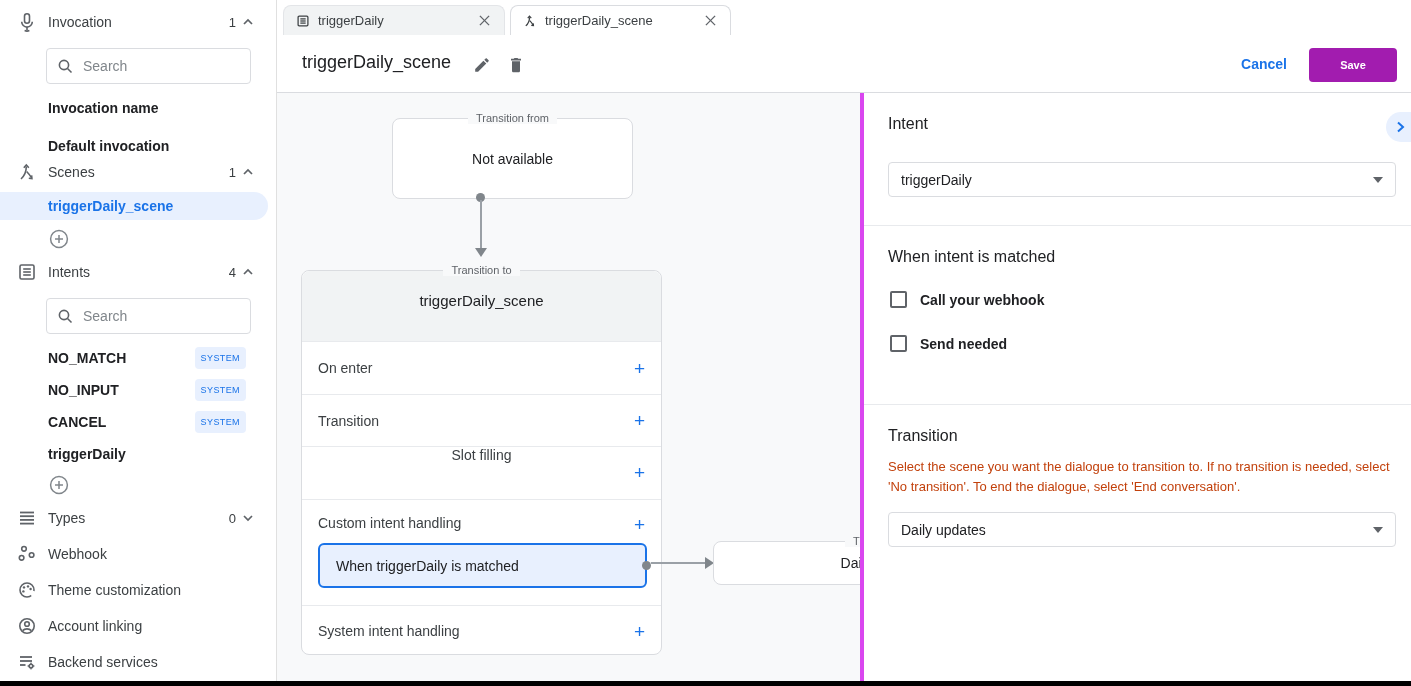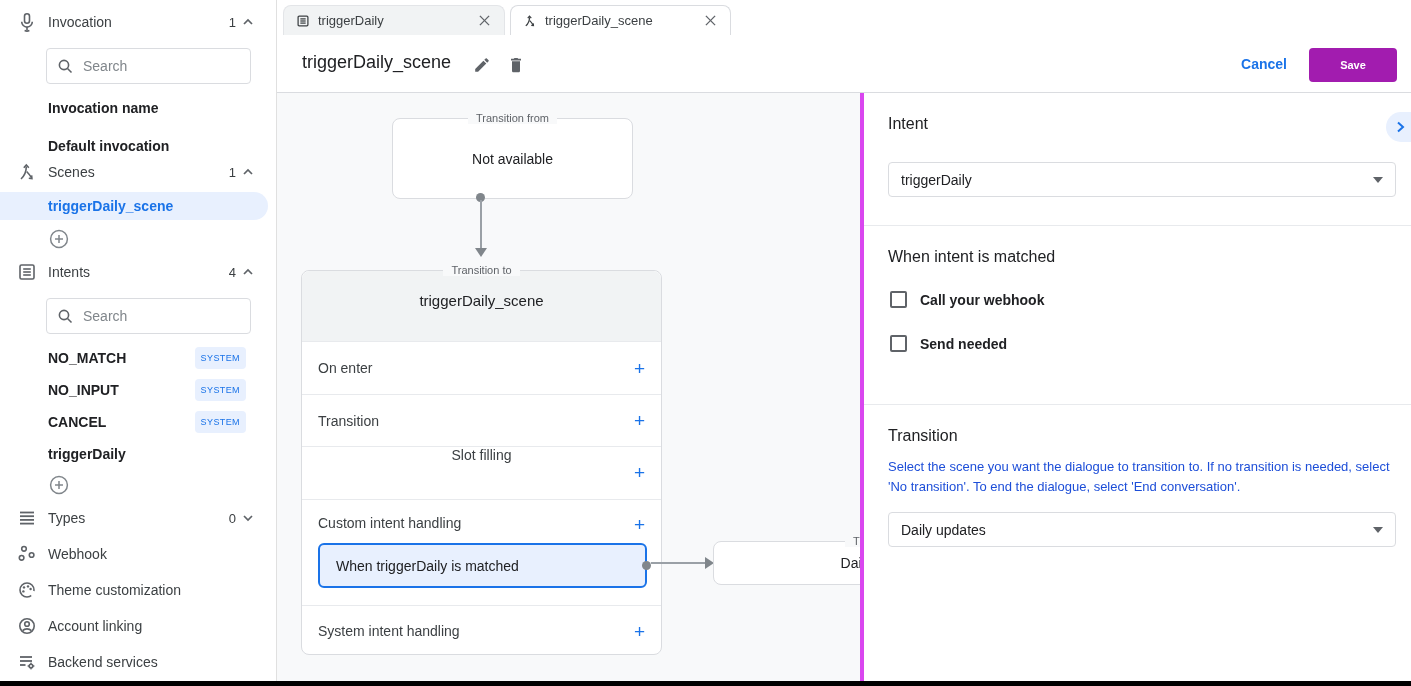--- a/index.html
+++ b/index.html
@@ -88,21 +88,21 @@
            border-left:4px solid #d946ef; }
   .phead { position:absolute; left:24px; font-size:16px; color:#202124; }
   .pselect { position:absolute; left:24px; right:15px; height:35px; border:1px solid #dadce0; border-radius:4px;
              display:flex; align-items:center; padding:0 12px; font-size:14px; color:#202124; cursor:pointer; background:#fff; }
   .caret { margin-left:auto; width:0; height:0; border-left:5px solid transparent; border-right:5px solid transparent;
            border-top:6px solid #5f6368; }
   .pdivider { position:absolute; left:0; right:0; height:1px; background:#e8eaed; }
   .cbrow { position:absolute; left:26px; display:flex; align-items:center; }
   .cbbox { width:17px; height:17px; border:2px solid #5f6368; border-radius:2px; background:#fff; cursor:pointer; }
   .cblabel { margin-left:13px; font-size:14px; font-weight:bold; color:#202124; }
-  .pdesc { position:absolute; left:24px; width:505px; font-size:13px; line-height:20px; color:#1d4ed8; }
+  .pdesc { position:absolute; left:24px; width:505px; font-size:13px; line-height:20px; color:#c2410c; }
   .collapse { position:absolute; right:0; top:19px; width:25px; height:30px; background:#e8f0fe;
               border-radius:16px 0 0 16px; display:flex; align-items:center; justify-content:center;
               padding-left:4px; cursor:pointer; }
 
   .bottombar { position:absolute; left:0; right:0; bottom:0; height:5px; background:#000; }
   svg { display:block; }
 </style>
 </head>
 <body>
 

